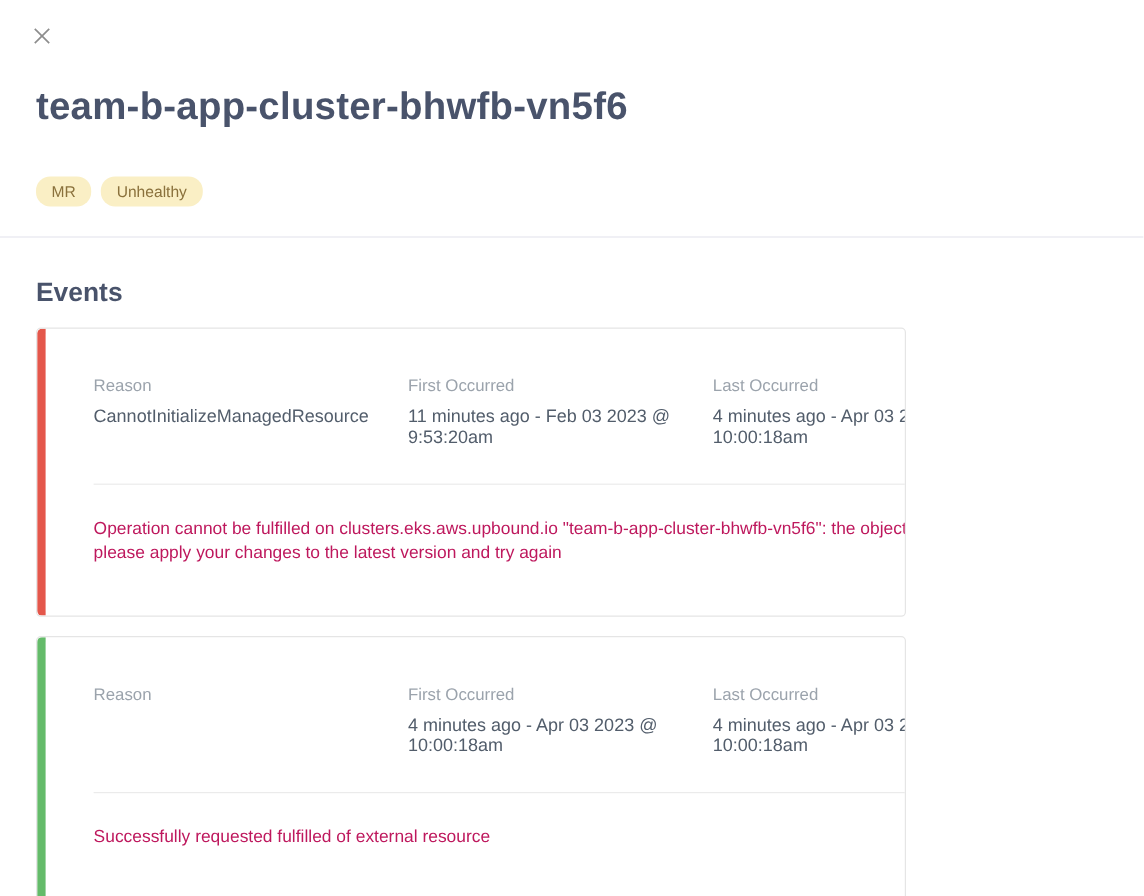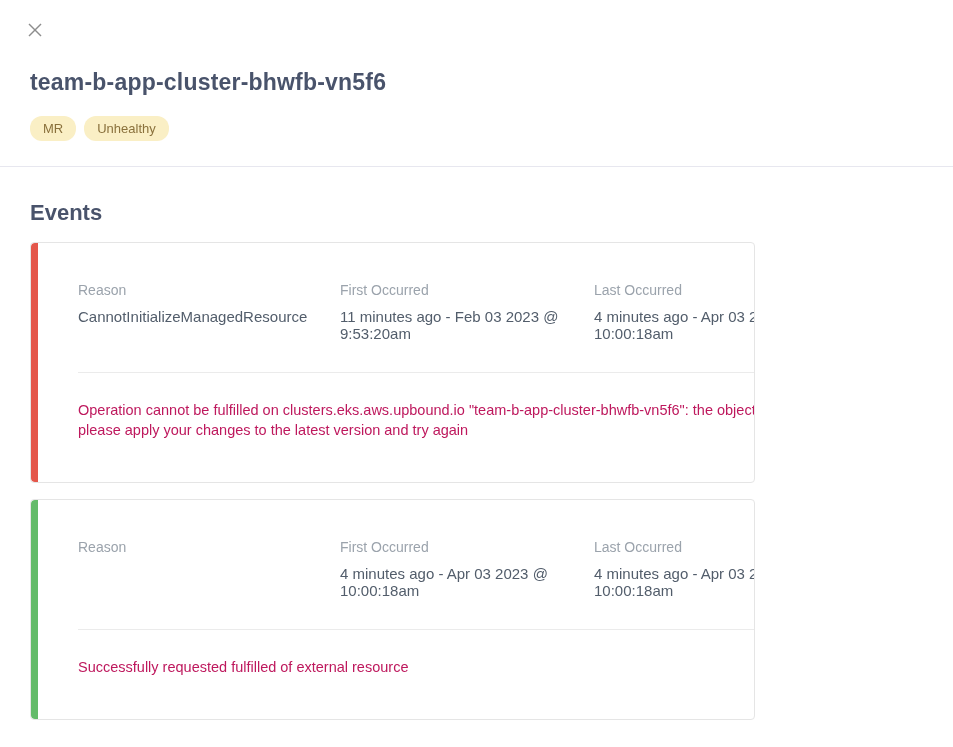--- a/index.html
+++ b/index.html
@@ -17,25 +17,25 @@
     display: inline-flex; align-items: center; justify-content: center;
     width: 18px; height: 18px;
     margin-left: -4px;
     background: none; border: none; padding: 0; cursor: pointer;
   }
   .close-btn svg { display: block; }
 
   
   .page-title {
     margin: 27px 0 0 0;
-    font-size: 23px; font-weight: 700;
+    font-size: 32px; font-weight: 700;
     color: #49536b;
     letter-spacing: 0.2px;
   }
-  .badge-row { margin-top: 20px; display: flex; gap: 8px; }
+  .badge-row { margin-top: 40px; display: flex; gap: 8px; }
   .badge {
     display: inline-block;
     background: #faefc5;
     color: #8a713c;
     font-size: 13px;
     line-height: 1;
     padding: 6px 13px 6px 13px;
     border-radius: 12px;
   }
 

